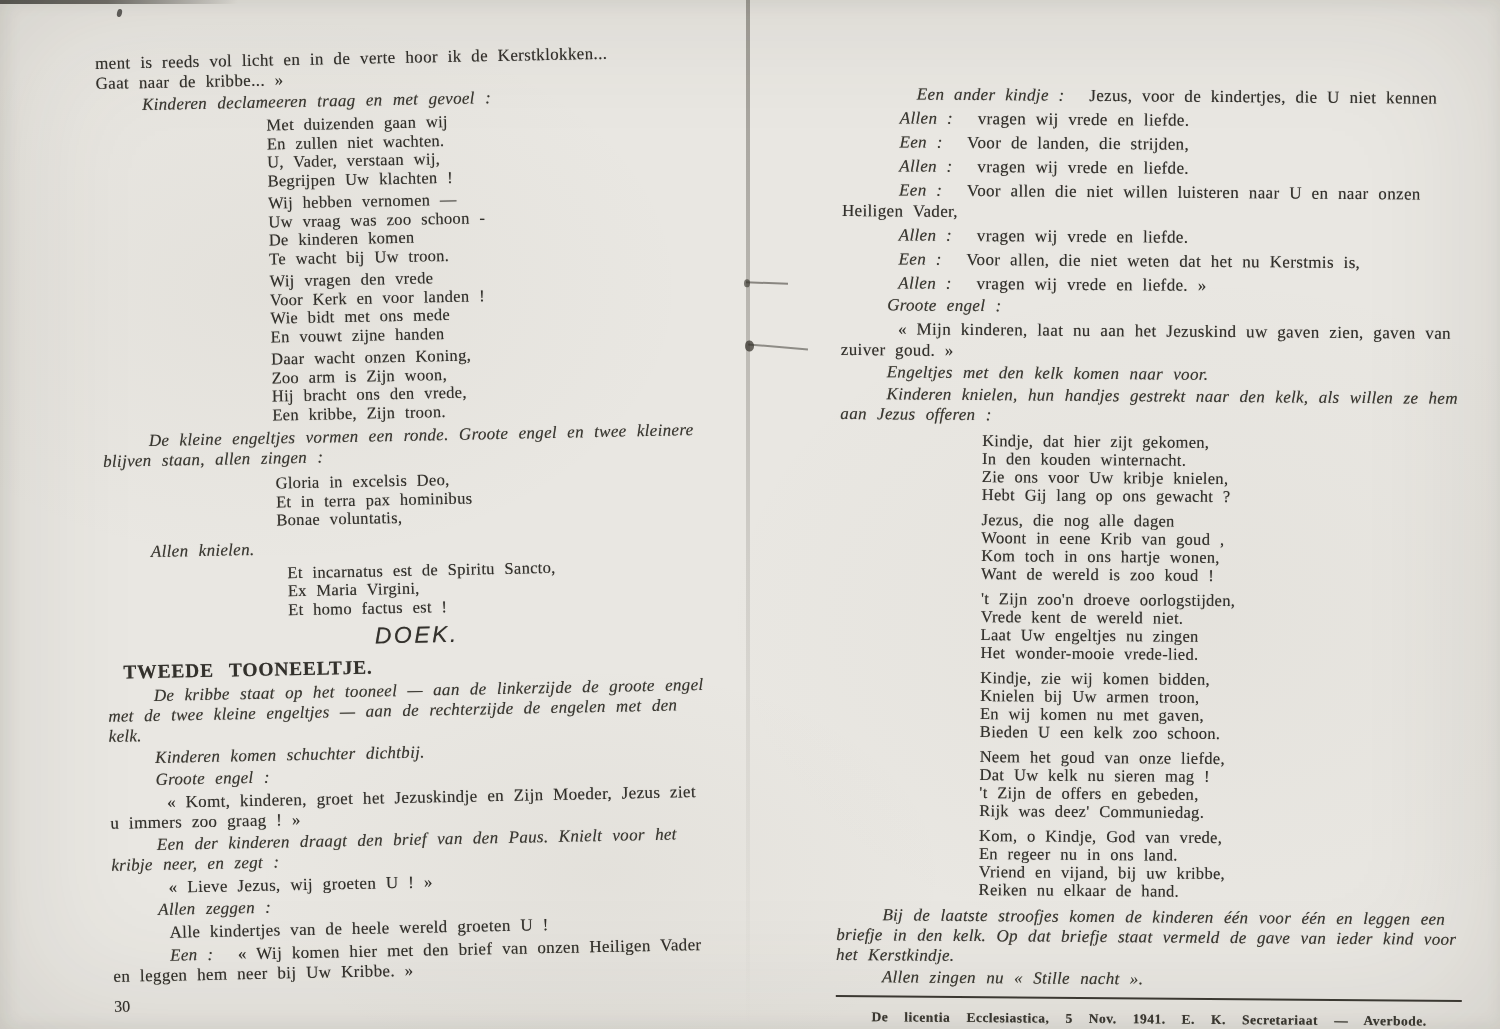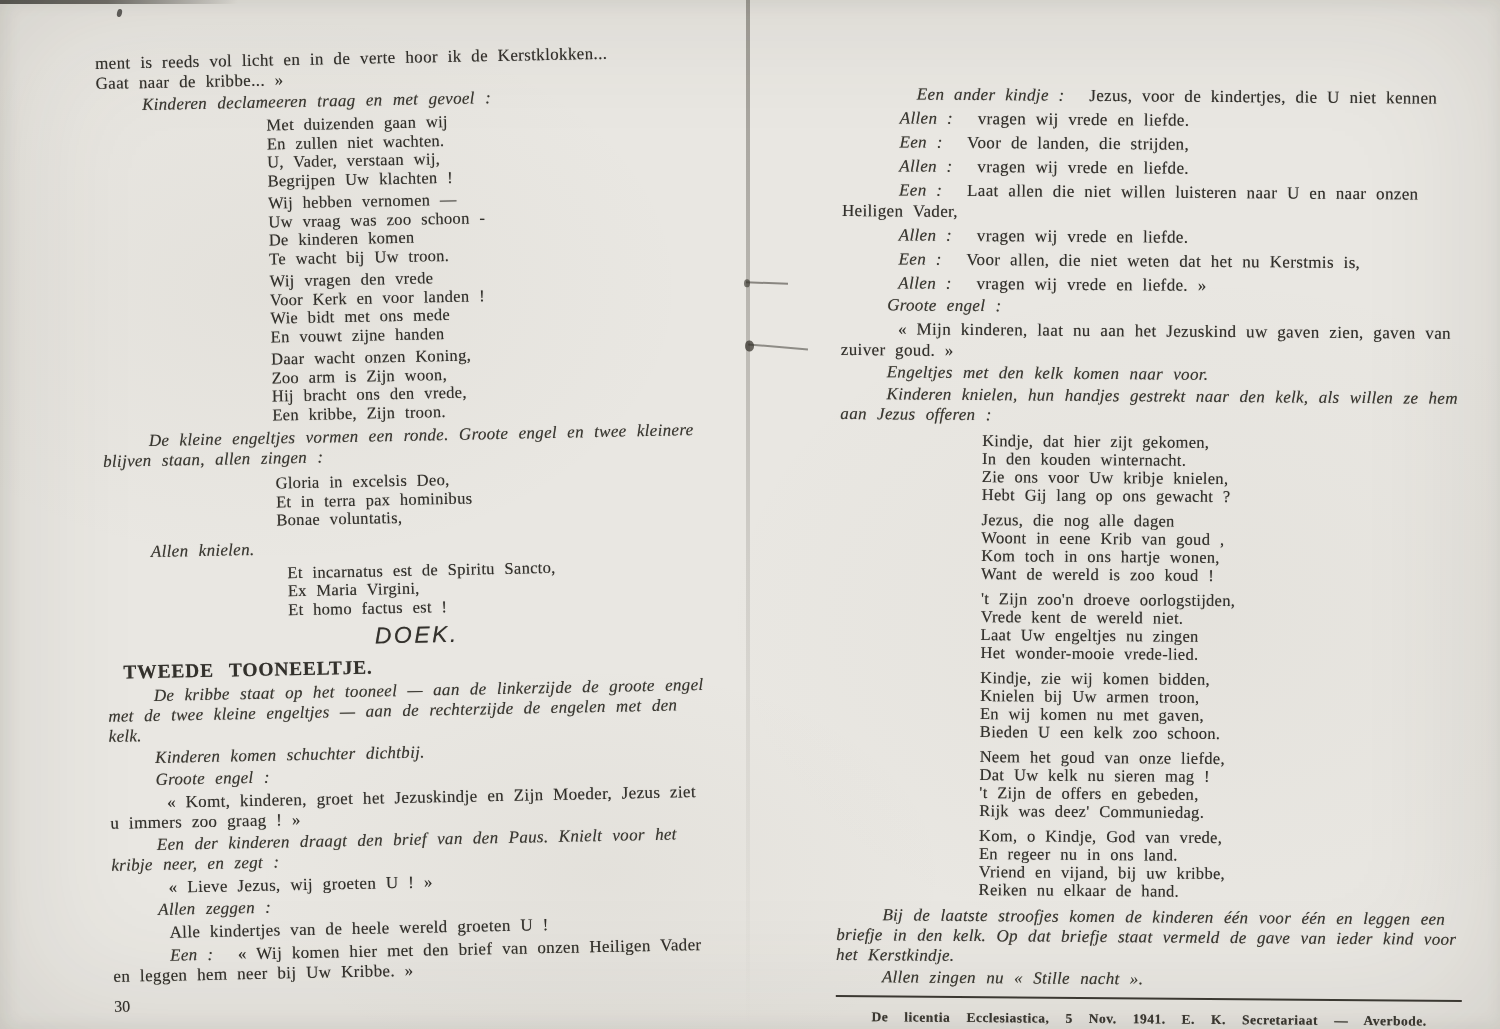--- a/index.html
+++ b/index.html
@@ -209,21 +209,21 @@
   <div class="par">
     <span class="speaker">Een :</span>
     <span>Voor de landen, die strijden,</span>
   </div>
   <div class="par">
     <span class="speaker">Allen :</span>
     <span>vragen wij vrede en liefde.</span>
   </div>
   <div class="par">
     <span class="speaker">Een :</span>
-    <span>Laat allen die niet willen luisteren naar U en naar onzen Heiligen Vader,</span>
+    <span>Voor allen die niet willen luisteren naar U en naar onzen Heiligen Vader,</span>
   </div>
   <div class="par">
     <span class="speaker">Allen :</span>
     <span>vragen wij vrede en liefde.</span>
   </div>
   <div class="par">
     <span class="speaker">Een :</span>
     <span>Voor allen, die niet weten dat het nu Kerstmis is,</span>
   </div>
   <div class="par">

